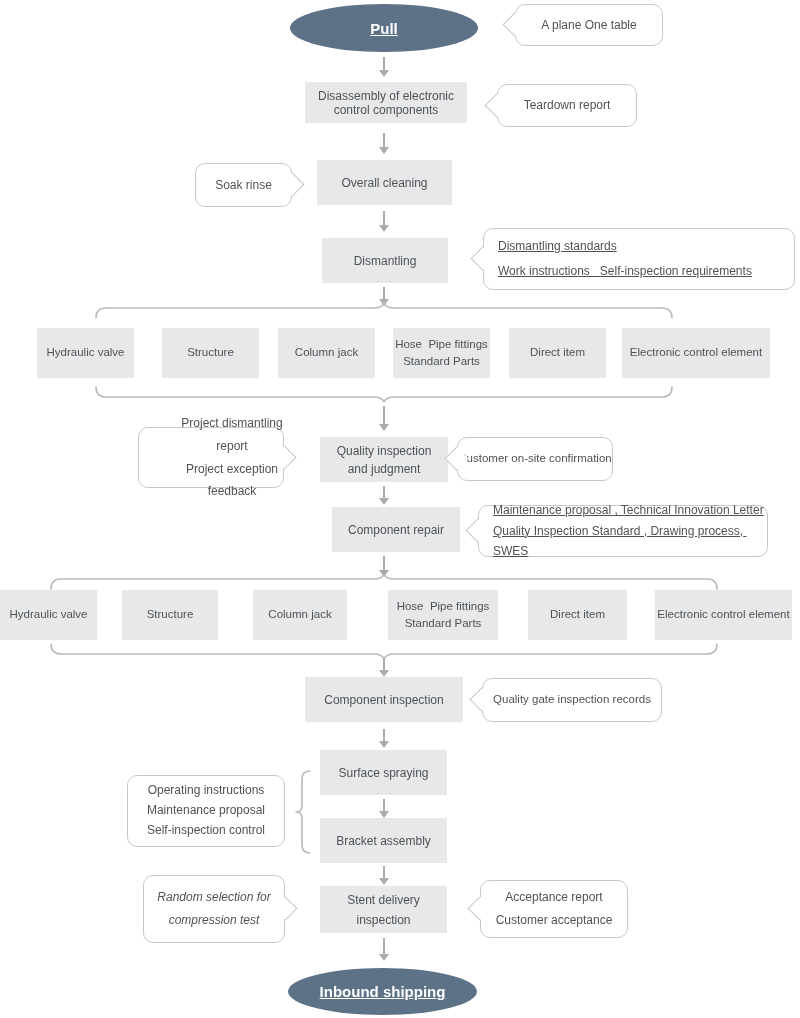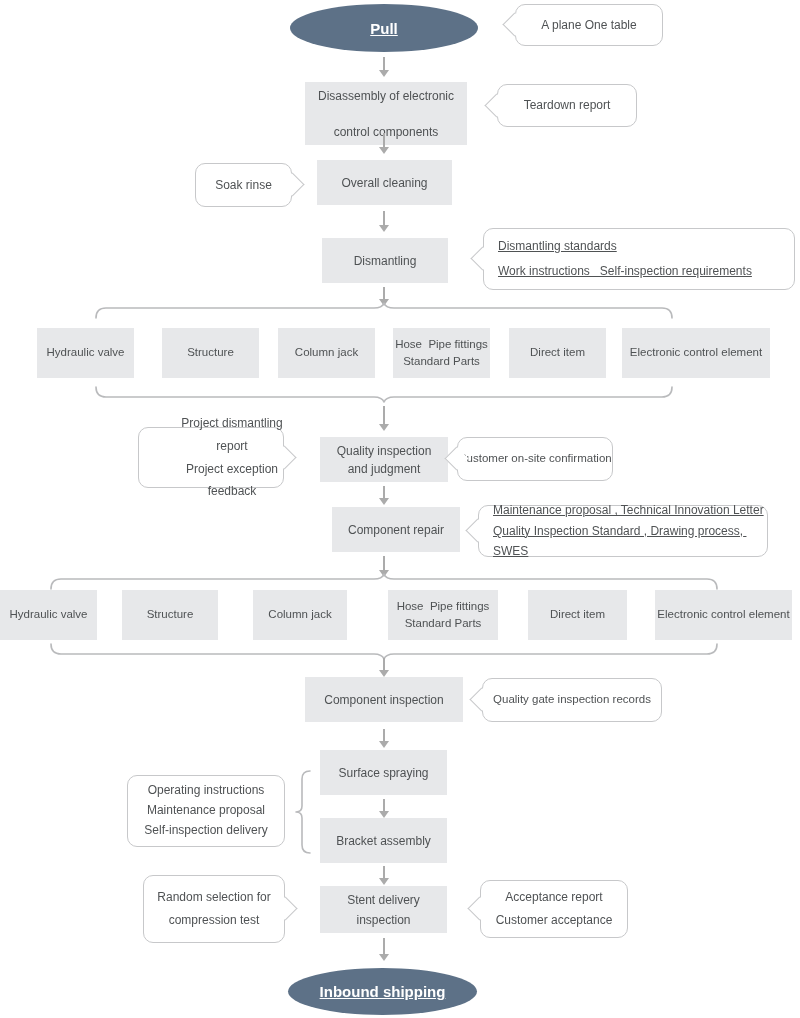--- a/index.html
+++ b/index.html
@@ -110,21 +110,21 @@
   <div class="ellipse" style="left:290px;top:4px;width:188px;height:48px;">
     <span>Pull</span>
   </div>
   <div class="callout" style="left:515px;top:4px;width:148px;height:42px;">
     <span class="tail tail-left"></span>
     <span>A plane One table</span>
   </div>
 
   <div class="arrow" style="left:383px;top:57px;height:13px;"></div>
 
-  <div class="pbox twoline" style="left:305px;top:82px;width:162px;height:63px;">
+  <div class="pbox twoline" style="left:305px;top:82px;width:162px;height:41px;">
     <span>Disassembly of electronic</span>
     <span>control components</span>
   </div>
   <div class="callout" style="left:497px;top:84px;width:140px;height:43px;">
     <span class="tail tail-left"></span>
     <span>Teardown report</span>
   </div>
 
   <div class="arrow" style="left:383px;top:133px;height:14px;"></div>
 
@@ -244,39 +244,39 @@
 
   <div class="arrow" style="left:383px;top:729px;height:12px;"></div>
 
   <div class="pbox" style="left:320px;top:750px;width:127px;height:45px;">
     <span>Surface spraying</span>
   </div>
 
   <div class="callout" style="left:127px;top:775px;width:158px;height:72px;line-height:1.65;">
     <span>Operating instructions</span>
     <span>Maintenance proposal</span>
-    <span>Self-inspection delivery</span>
+    <span>Self-inspection control</span>
   </div>
   <svg class="brace" style="left:295px;top:770px;" width="16" height="84">
     <path d="M15,1 Q7,1 7,9 L7,36 Q7,42 1,42 Q7,42 7,48 L7,75 Q7,83 15,83"></path>
   </svg>
 
   <div class="arrow" style="left:383px;top:799px;height:12px;"></div>
 
   <div class="pbox" style="left:320px;top:818px;width:127px;height:45px;">
     <span>Bracket assembly</span>
   </div>
 
   <div class="arrow" style="left:383px;top:866px;height:12px;"></div>
 
   <div class="pbox twoline" style="left:320px;top:886px;width:127px;height:47px;">
     <span>Stent delivery</span>
     <span>inspection</span>
   </div>
-  <div class="callout" style="left:143px;top:875px;width:142px;height:68px;">
+  <div class="callout" style="left:143px;top:875px;width:142px;height:68px;font-style:italic;">
     <span class="tail tail-right"></span>
     <span>Random selection for</span>
     <span>compression test</span>
   </div>
   <div class="callout" style="left:480px;top:880px;width:148px;height:58px;">
     <span class="tail tail-left"></span>
     <span>Acceptance report</span>
     <span>Customer acceptance</span>
   </div>
 

